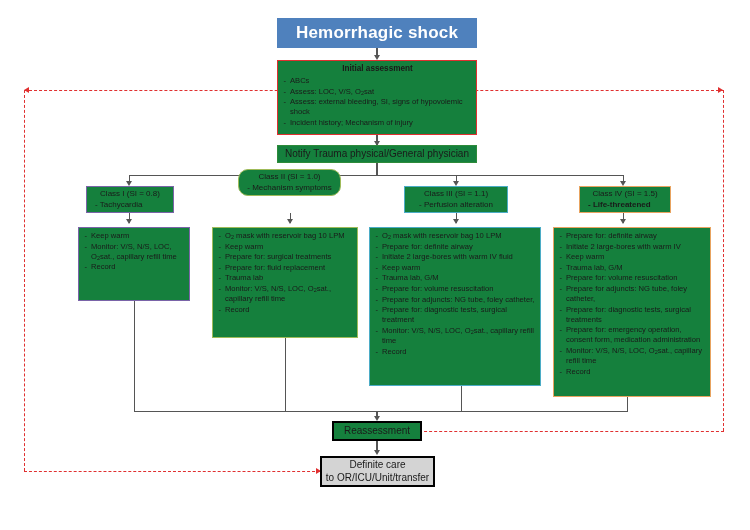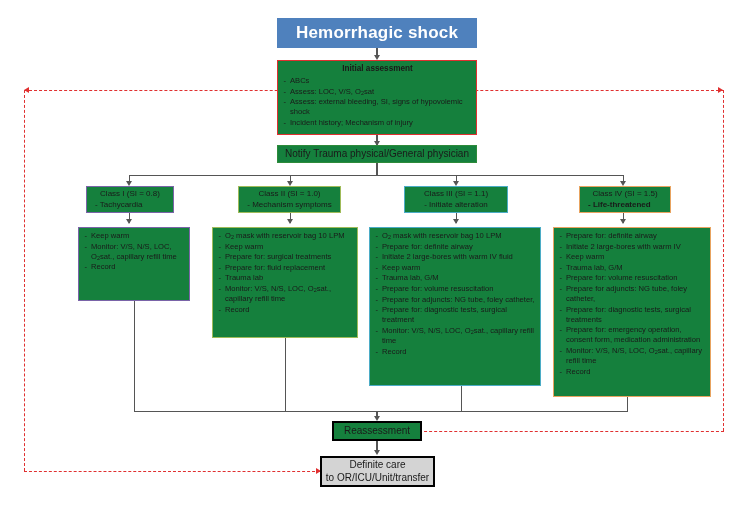--- a/index.html
+++ b/index.html
@@ -191,27 +191,27 @@
   <div class="ln lnv" style="left:623px; top:175px; height:8px;"></div>
   <div class="arrow-d" style="left:126.4px; top:181px;"></div>
   <div class="arrow-d" style="left:287.4px; top:181px;"></div>
   <div class="arrow-d" style="left:453.4px; top:181px;"></div>
   <div class="arrow-d" style="left:620.4px; top:181px;"></div>
 
   <div class="box c1 class-box" style="left:86px; top:186px; width:88px; height:27px;">
     <span class="cb-title">Class I (SI = 0.8)</span>
     <span class="cb-sub" style="text-align:left; padding-left:2px;">- Tachycardia</span>
   </div>
-  <div class="box c2 class-box" style="left:238px; top:186px; width:103px; height:27px;">
+  <div class="box c2 class-box" style="left:238px; top:169px; width:103px; height:27px;border-radius:10px;">
     <span class="cb-title">Class II (SI = 1.0)</span>
     <span class="cb-sub">-  Mechanism symptoms</span>
   </div>
   <div class="box c3 class-box" style="left:404px; top:186px; width:104px; height:27px;">
     <span class="cb-title">Class III (SI = 1.1)</span>
-    <span class="cb-sub">-  Initiate alteration</span>
+    <span class="cb-sub">-  Perfusion alteration</span>
   </div>
   <div class="box c4 class-box" style="left:579px; top:186px; width:92px; height:27px;">
     <span class="cb-title">Class IV (SI = 1.5)</span>
     <span class="cb-sub" style="text-align:left; padding-left:2px;font-weight:bold;">- Life-threatened</span>
   </div>
 
   <div class="ln lnv" style="left:129px; top:213px; height:10px;"></div>
   <div class="arrow-d" style="left:126.4px; top:219px;"></div>
   <div class="ln lnv" style="left:290px; top:213px; height:10px;"></div>
   <div class="arrow-d" style="left:287.4px; top:219px;"></div>

